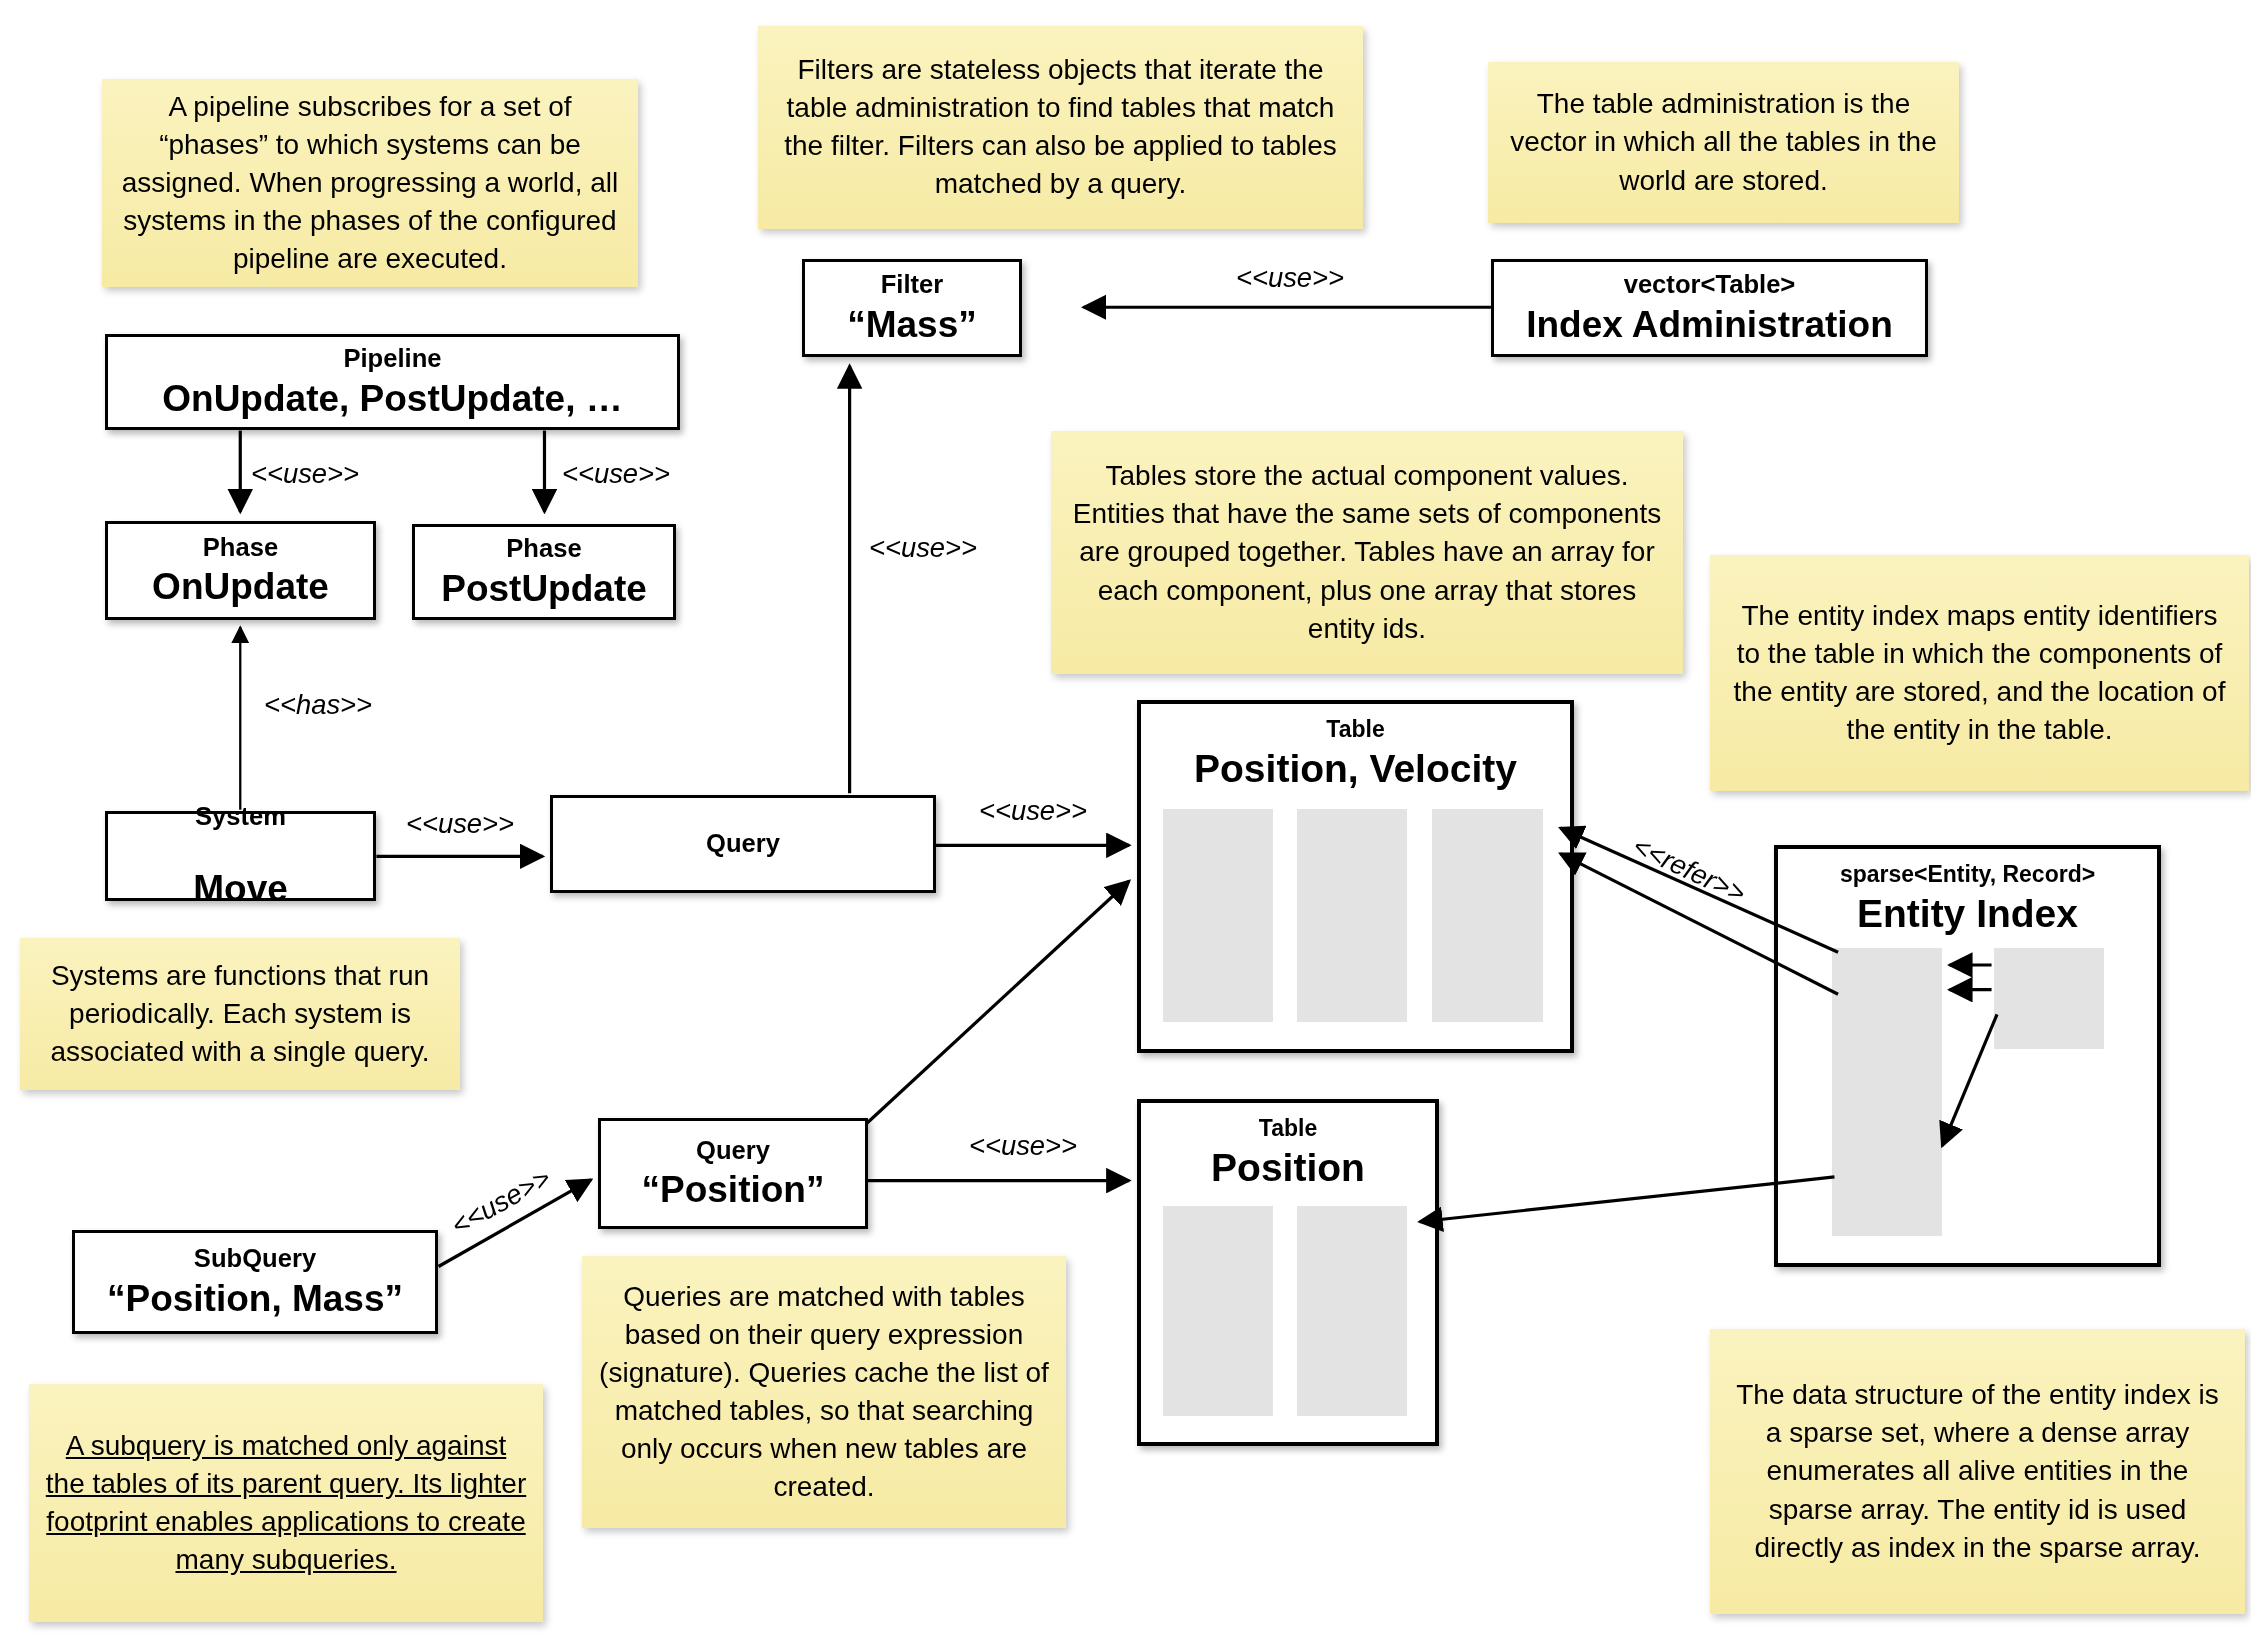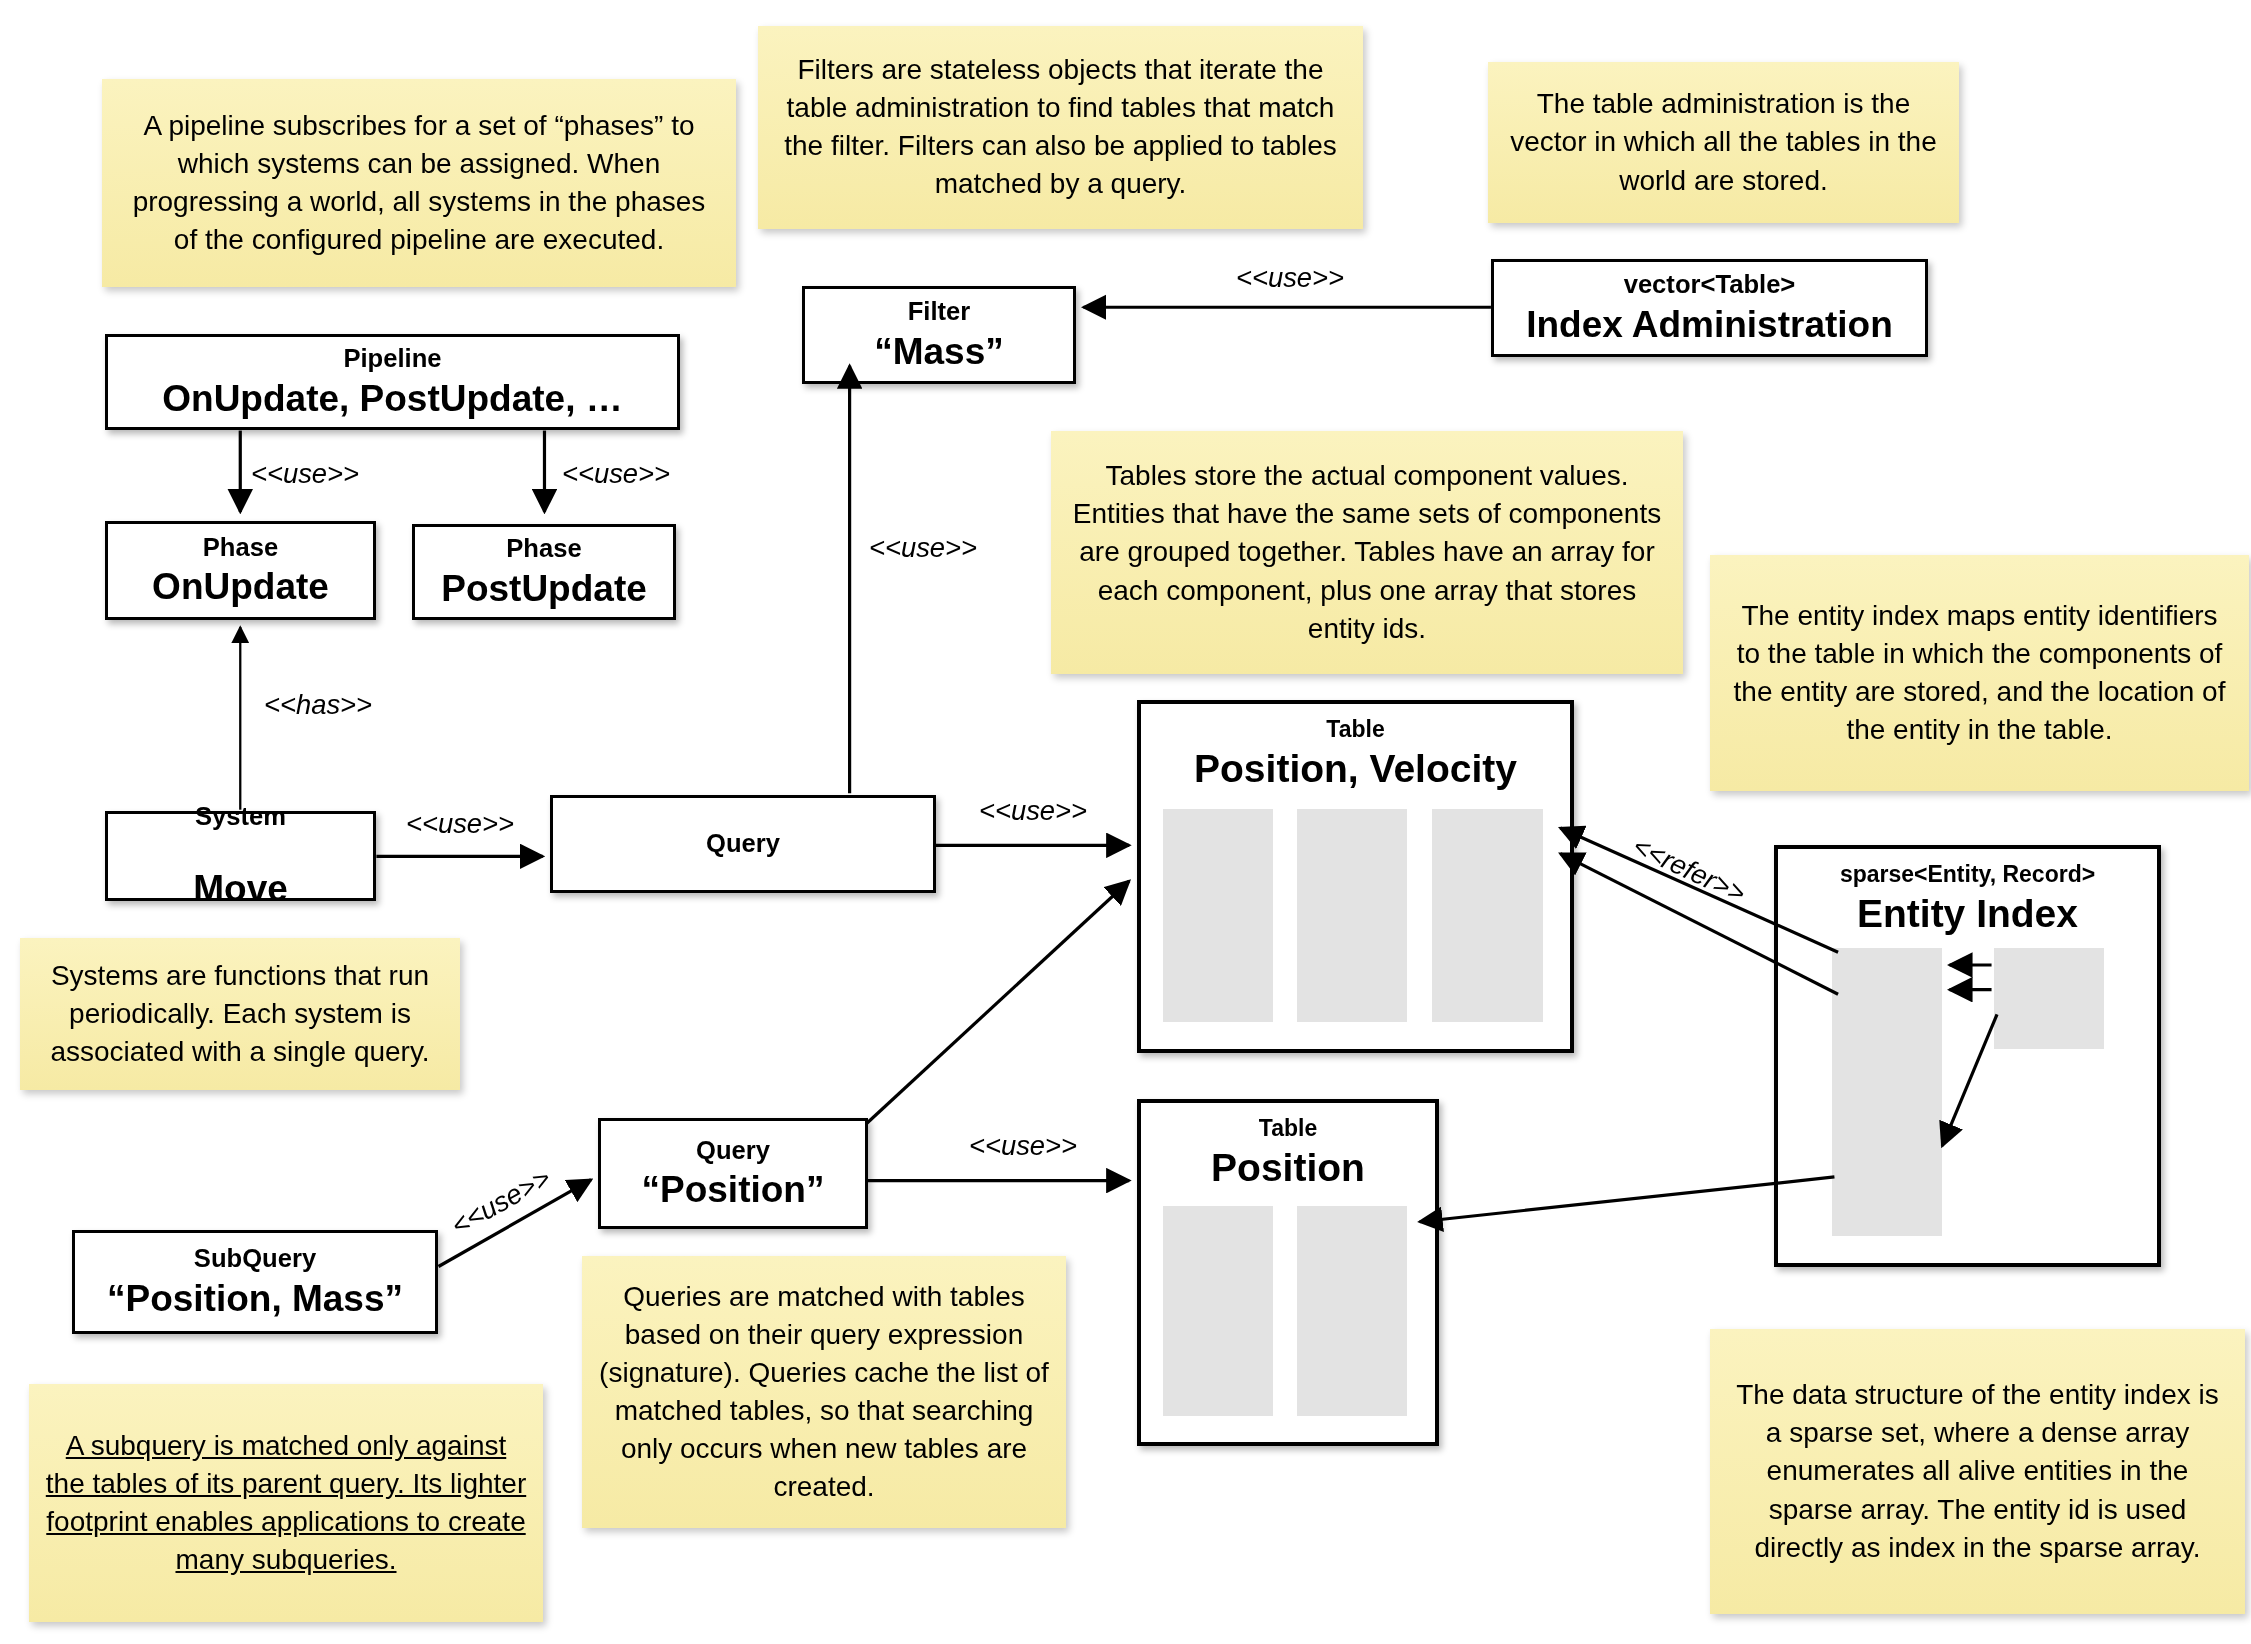--- a/index.html
+++ b/index.html
@@ -24,21 +24,21 @@
   .lbl.rot-down{transform:translate(-50%,-50%) rotate(25deg);}
   svg.overlay{position:absolute;left:0;top:0;pointer-events:none;}
   svg.overlay line{stroke:#000;stroke-width:3.5;}
   svg.overlay line.thin{stroke-width:2.5;}
 </style>
 </head>
 <body>
 
 <div id="canvas">
 
-  <div class="note" style="left:102px;top:79px;width:634px;height:208px;">
+  <div class="note" style="left:102px;top:79px;width:536px;height:208px;">
       <span>A pipeline subscribes for a set of “phases” to which systems can be assigned. When progressing a world, all systems in the phases of the configured pipeline are executed.</span>
     </div>
   <div class="note" style="left:758px;top:25.6px;width:605px;height:203px;">
       <span>Filters are stateless objects that iterate the table administration to find tables that match the filter. Filters can also be applied to tables matched by a query.</span>
     </div>
   <div class="note" style="left:1488px;top:62px;width:471px;height:161px;">
       <span>The table administration is the vector in which all the tables in the world are stored.</span>
     </div>
   <div class="note" style="left:1051px;top:431px;width:632px;height:243px;">
       <span>Tables store the actual component values. Entities that have the same sets of components are grouped together. Tables have an array for each component, plus one array that stores entity ids.</span>
@@ -71,21 +71,21 @@
     <div class="stereotype">Phase</div>
     <div class="bname">PostUpdate</div>
   </div>
   <div class="box" style="left:105px;top:811px;width:271px;height:90px;gap:32px;">
     <div class="stereotype">System</div>
     <div class="bname">Move</div>
   </div>
   <div class="box" style="left:550px;top:795px;width:386px;height:98px;">
     <div class="stereotype">Query</div>
   </div>
-  <div class="box" style="left:802px;top:259px;width:274px;height:98px;margin-top:27px;">
+  <div class="box" style="left:802px;top:259px;width:220px;height:98px;">
     <div class="stereotype">Filter</div>
     <div class="bname">“Mass”</div>
   </div>
   <div class="box" style="left:1491px;top:259px;width:437px;height:98px;">
     <div class="stereotype">vector&lt;Table&gt;</div>
     <div class="bname">Index Administration</div>
   </div>
   <div class="box" style="left:598px;top:1118px;width:270px;height:111px;">
     <div class="stereotype">Query</div>
     <div class="bname">“Position”</div>

